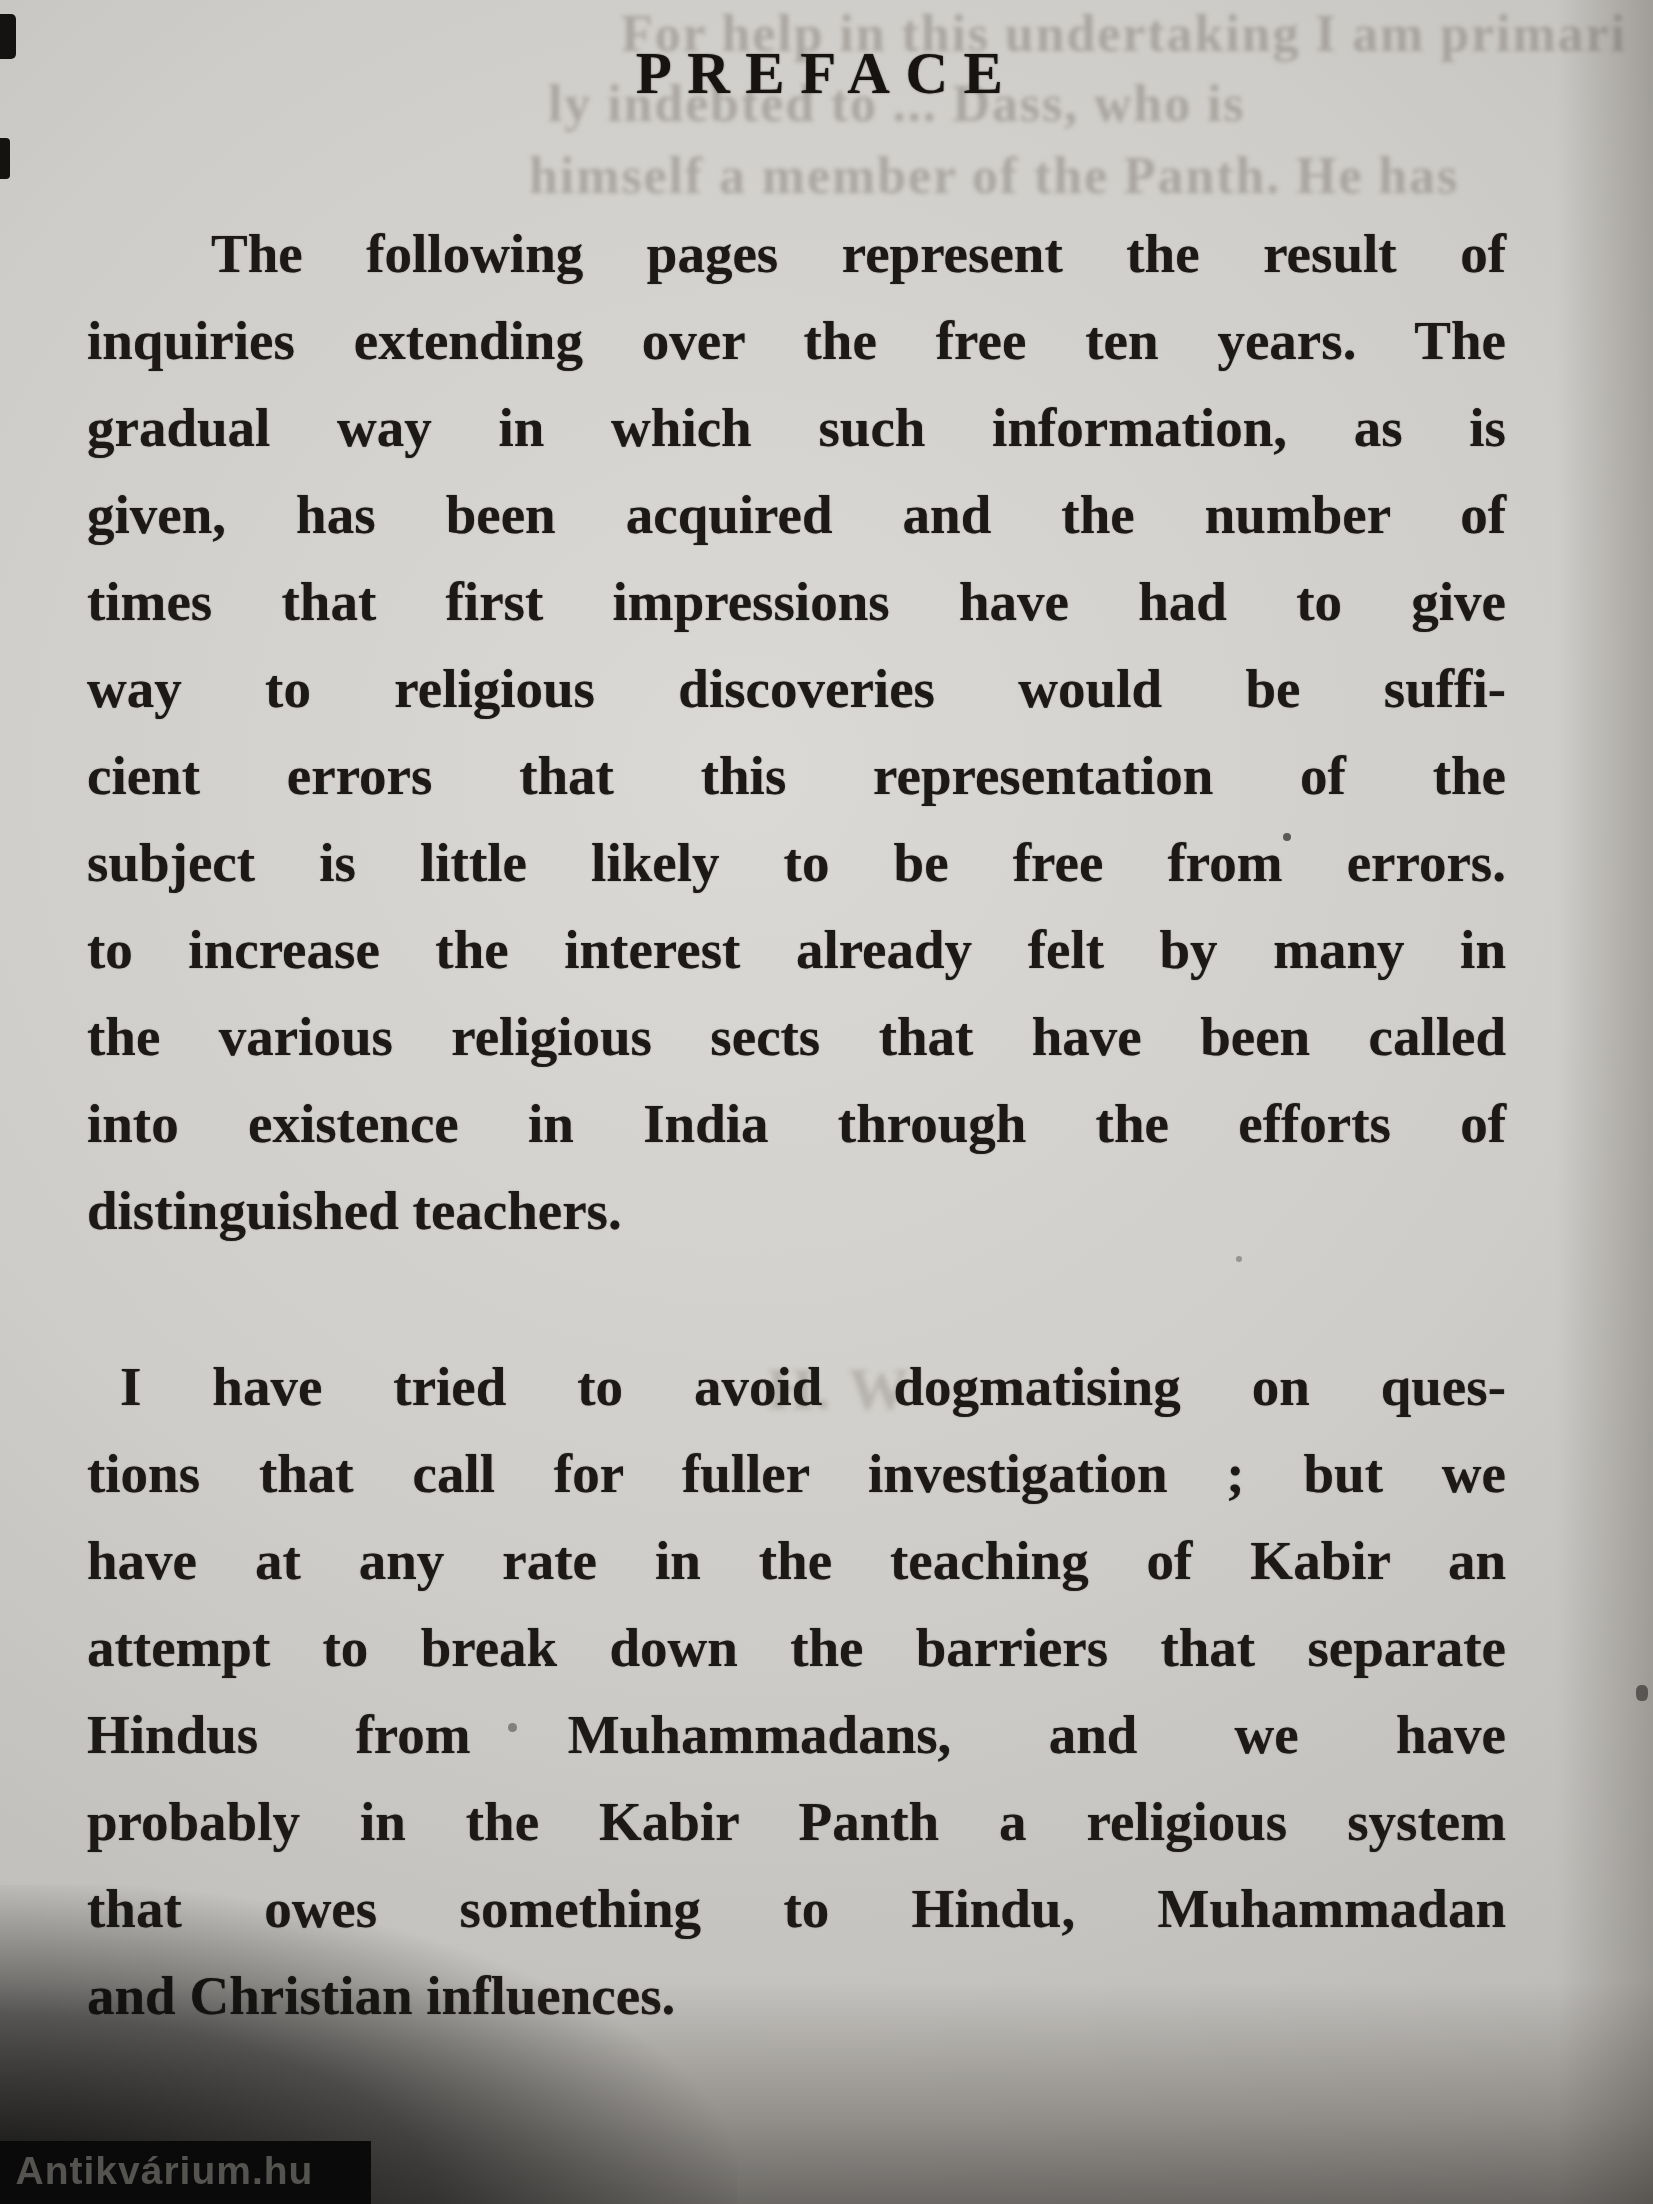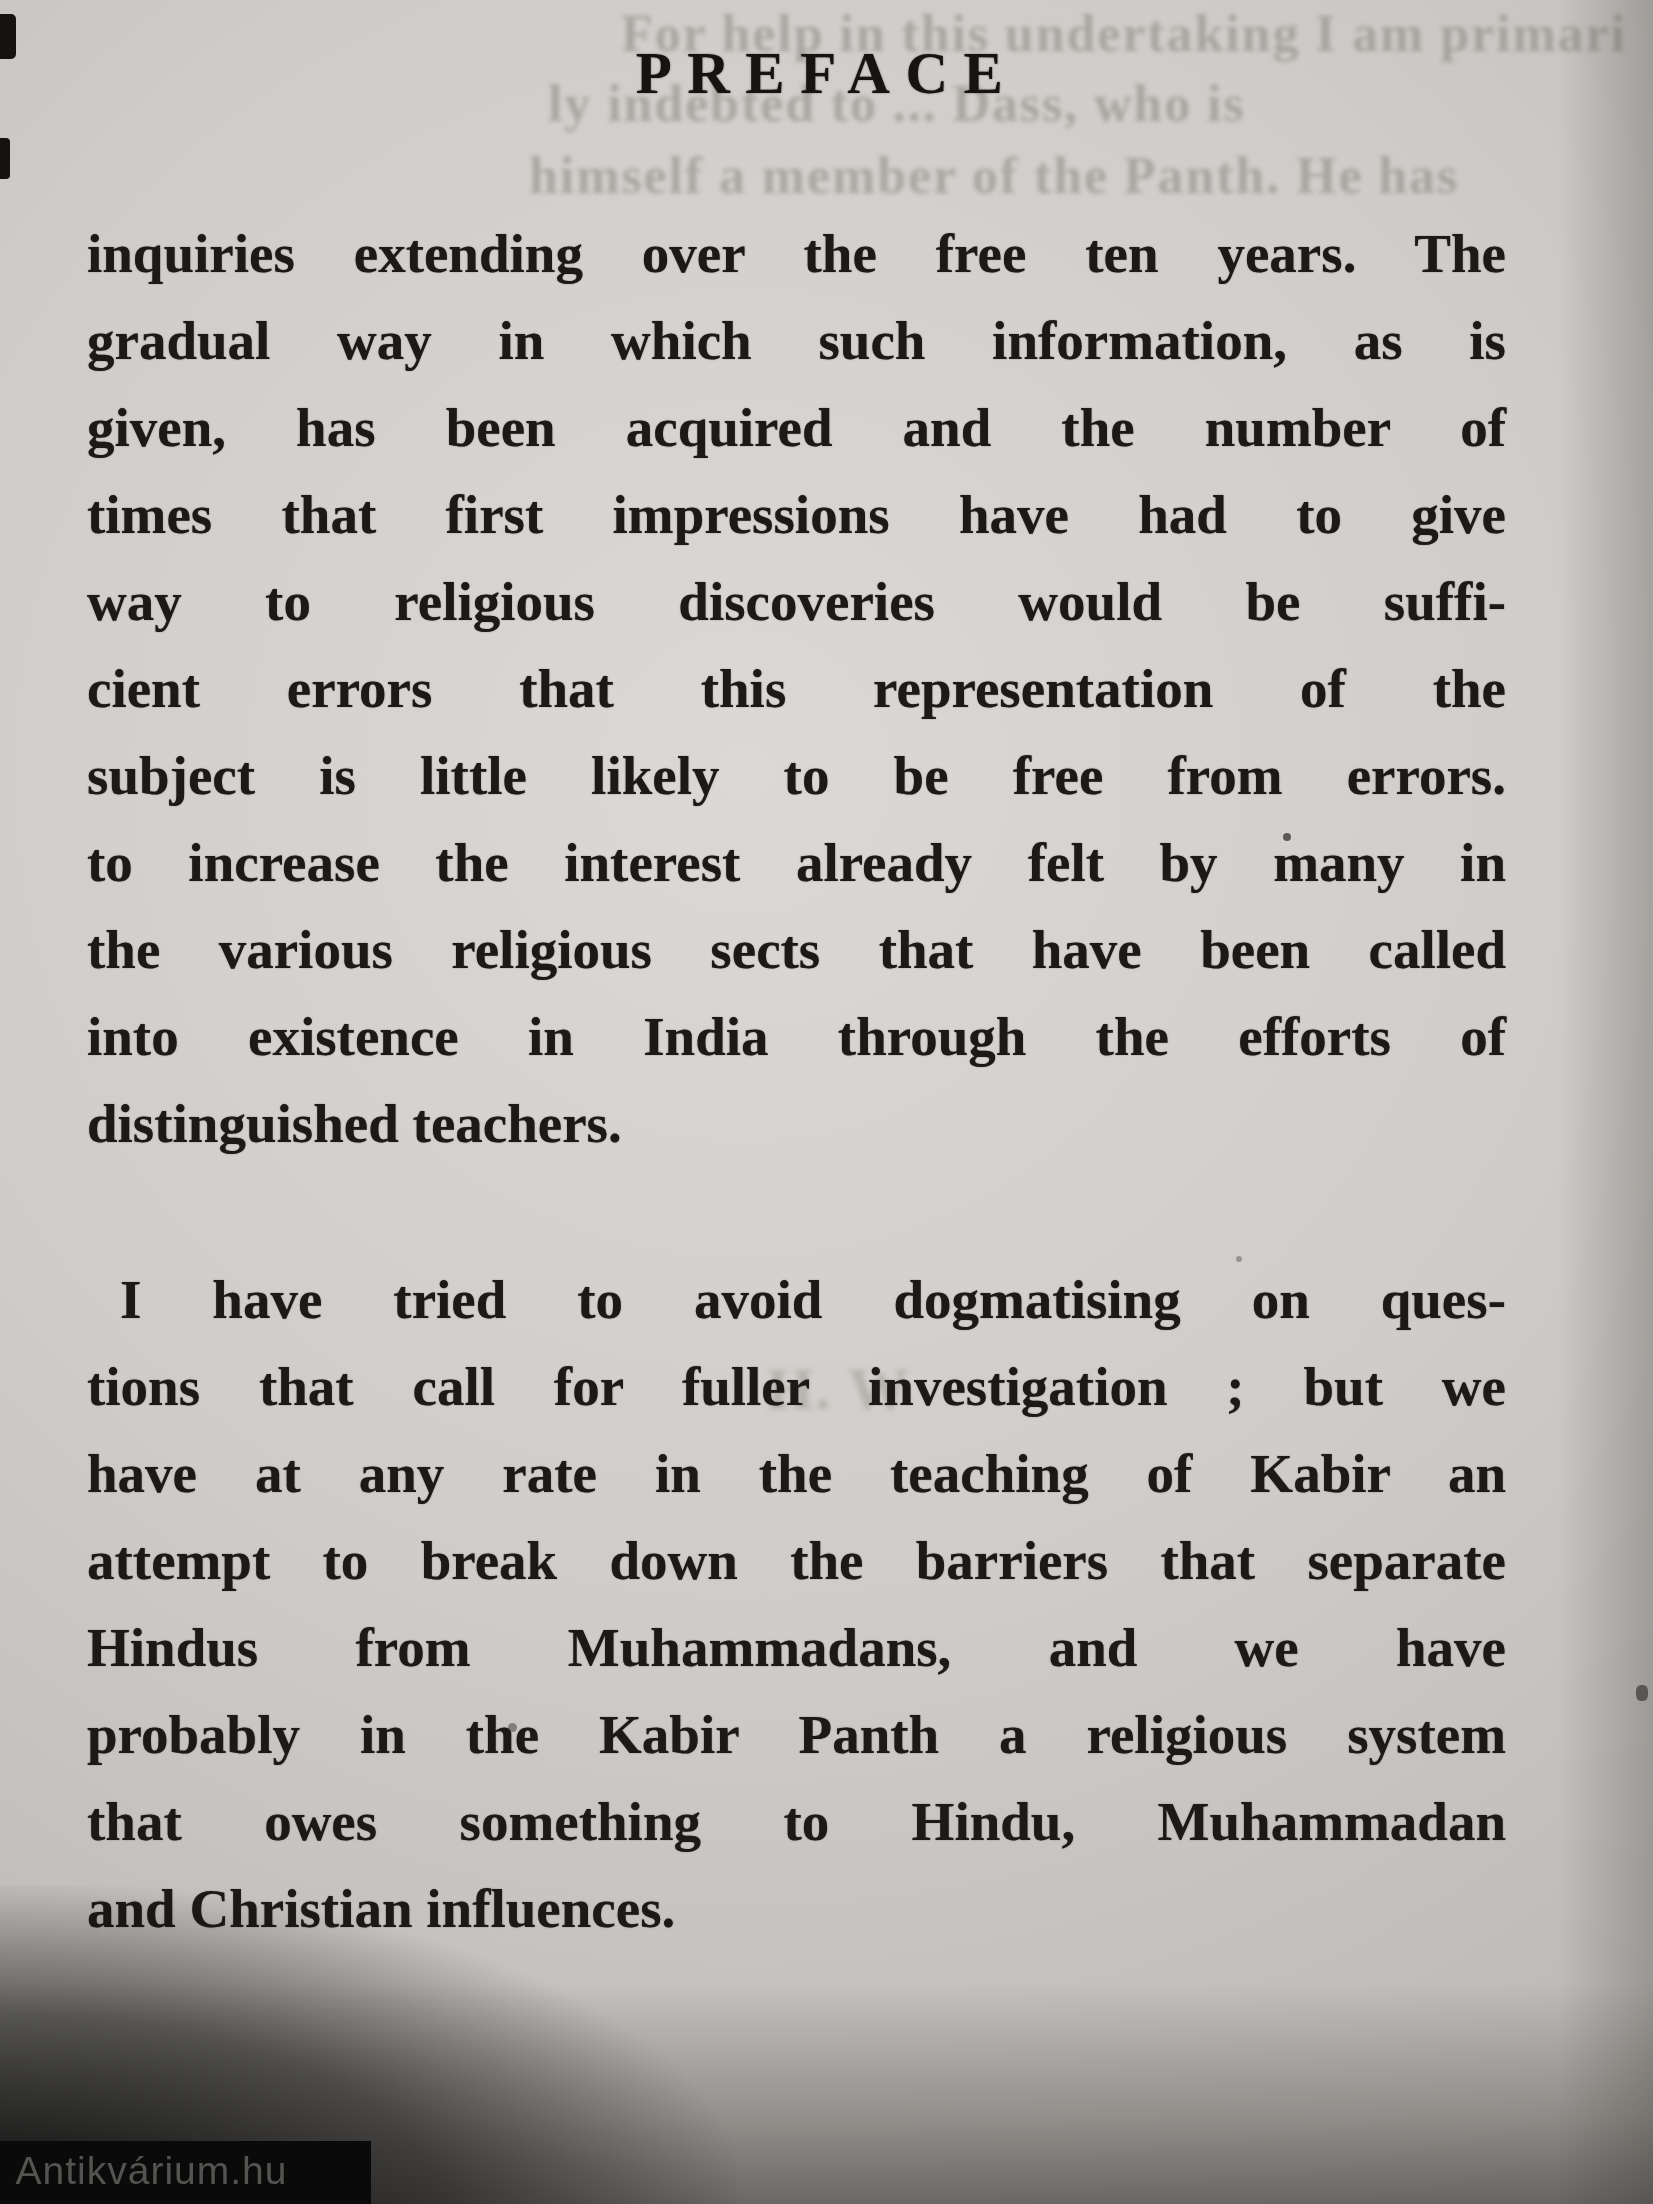--- a/index.html
+++ b/index.html
@@ -77,39 +77,40 @@
   
   .watermark-bar{
     position:absolute;left:0;bottom:0;width:371px;height:64px;
     background:#0a0a0a;
     display:flex;align-items:flex-start;
     padding:7.8px 0 0 15.5px;box-sizing:border-box;
     overflow:hidden;
   }
   .watermark-text{
     font-family:"Liberation Sans","DejaVu Sans",sans-serif;
-    font-size:39px;font-weight:normal;color:#55534f;
+    font-size:39px;font-weight:bold;color:#55534f;
     letter-spacing:1px;white-space:nowrap;
   }
 </style>
 </head>
 <body>
 
 <div class="scan">
 
   <div class="ghost g1">For help in this undertaking I am primari</div>
   <div class="ghost g2">ly indebted to ... Dass, who is</div>
   <div class="ghost g3">himself a member of the Panth.  He has</div>
   <div class="ghost g4">H. W</div>
 
   <h1 class="title">PREFACE</h1>
 
   <div class="bodytext">
 
     <div class="para">
+      <div class="line first-p1">The following pages represent the result of</div>
       <div class="line">inquiries extending over the free ten years.  The</div>
       <div class="line">gradual way in which such information, as is</div>
       <div class="line">given, has been acquired and the number of</div>
       <div class="line">times that first impressions have had to give</div>
       <div class="line">way to religious discoveries would be suffi-</div>
       <div class="line">cient errors that this representation of the</div>
       <div class="line">subject is little likely to be free from errors.</div>
       <div class="line">to increase the interest already felt by many in</div>
       <div class="line">the various religious sects that have been called</div>
       <div class="line">into existence in India through the efforts of</div>

